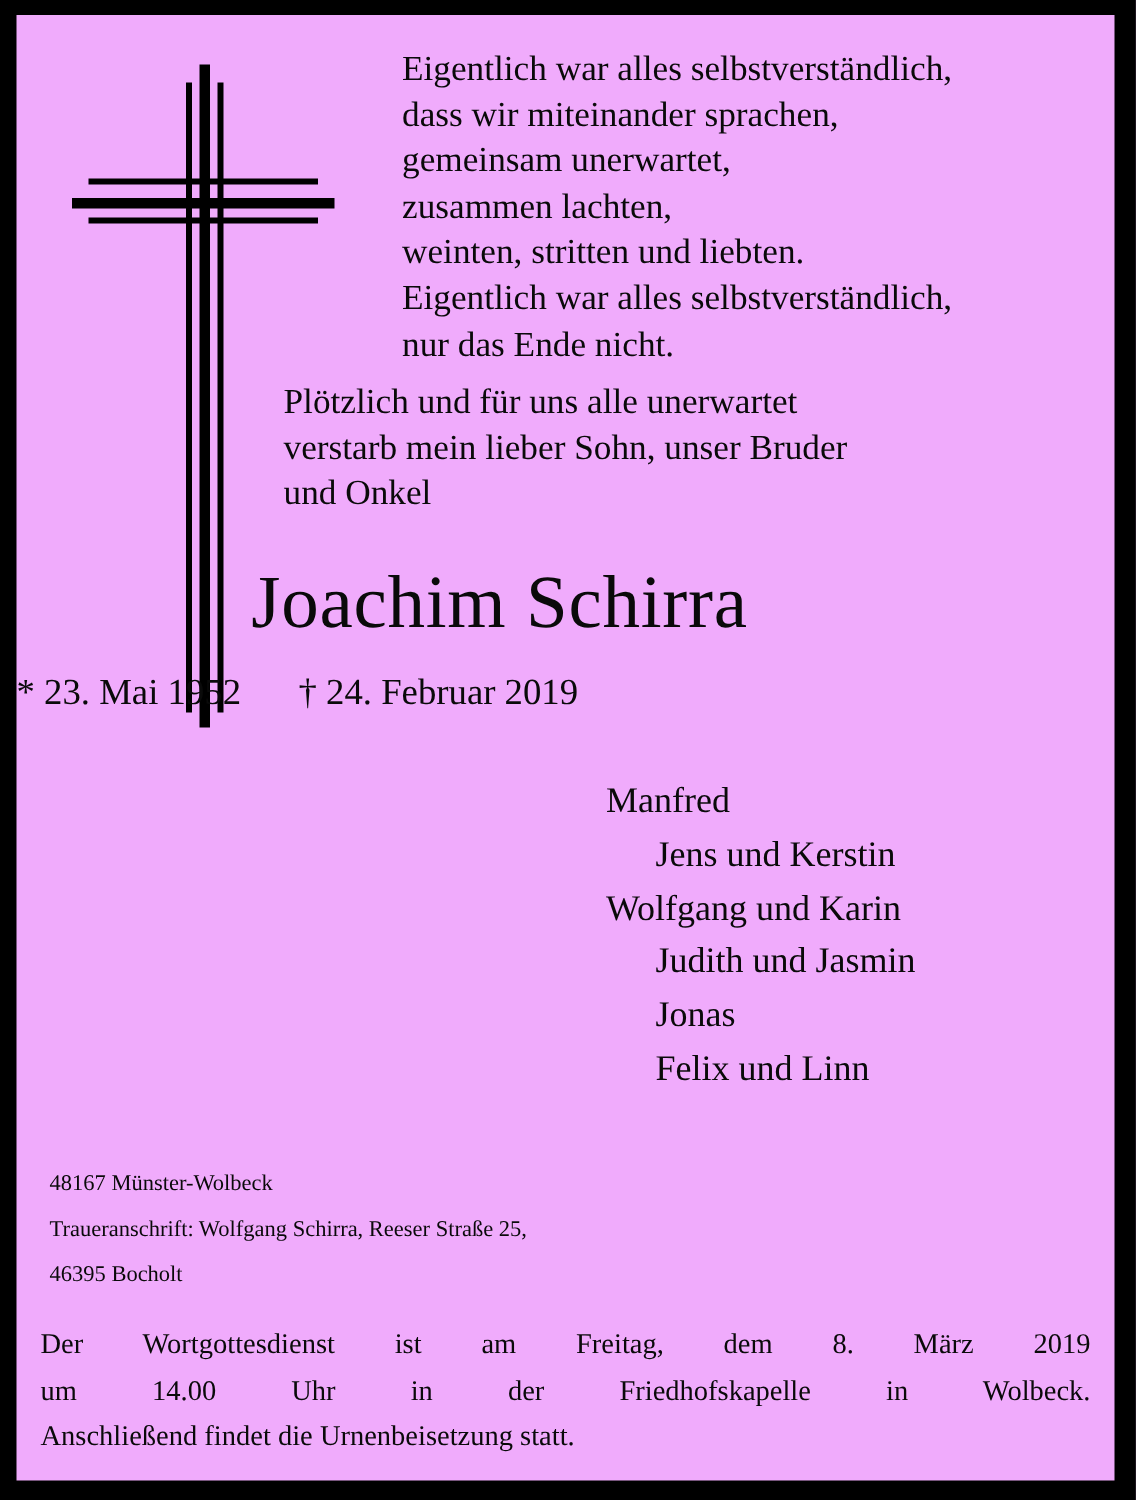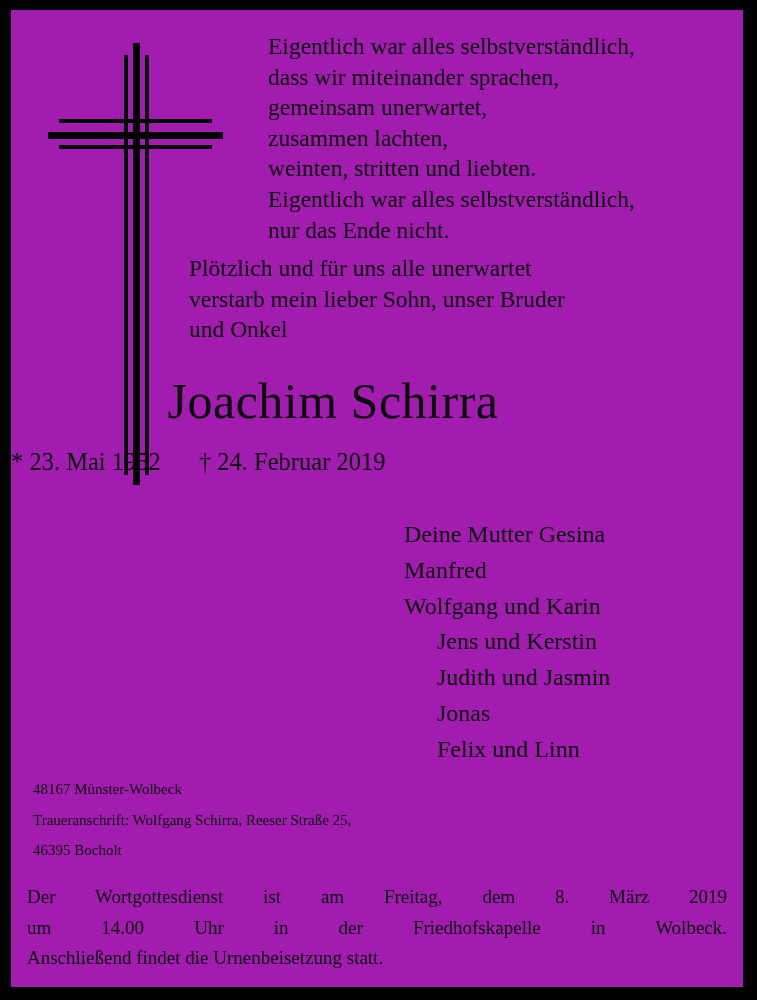--- a/index.html
+++ b/index.html
@@ -24,21 +24,21 @@
     box-sizing: border-box;
   }
 
   
   #notice-card {
     position: absolute;
     left: 11px;
     top: 10px;
     width: 732px;
     height: 977px;
-    background: #a21caf;
+    background: #f0abfc;
     box-sizing: border-box;
     overflow: hidden;
   }
 
   
   #cross-emblem {
     position: absolute;
     left: 26px;
     top: 23px;
     width: 190px;
@@ -176,24 +176,23 @@
 
     <div id="life-dates" class="text-block">
       <span>*</span>
       <span>23. Mai 1952</span>
       <span class="date-gap"></span>
       <span>†</span>
       <span>24. Februar 2019</span>
     </div>
 
     <div id="mourners-block" class="text-block">
-      <div class="mourner-line">Deine Mutter Gesina</div>
       <div class="mourner-line">Manfred</div>
+      <div class="mourner-line indented">Jens und Kerstin</div>
       <div class="mourner-line">Wolfgang und Karin</div>
-      <div class="mourner-line indented">Jens und Kerstin</div>
       <div class="mourner-line indented">Judith und Jasmin</div>
       <div class="mourner-line indented">Jonas</div>
       <div class="mourner-line indented">Felix und Linn</div>
     </div>
 
     <div id="address-block" class="text-block">
       <div class="address-line">48167 Münster-Wolbeck</div>
       <div class="address-line">Traueranschrift: Wolfgang Schirra, Reeser Straße 25,</div>
       <div class="address-line">46395 Bocholt</div>
     </div>

